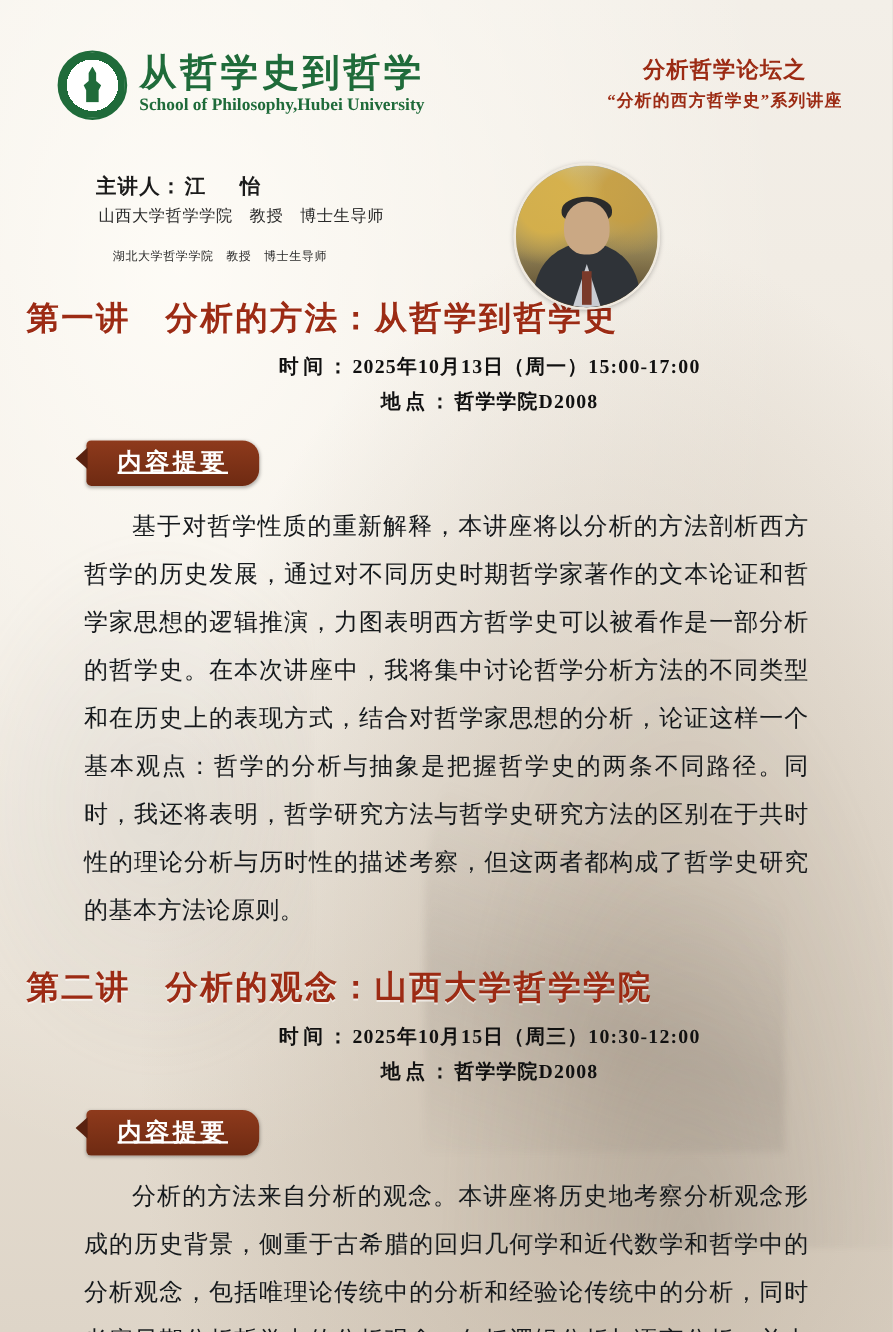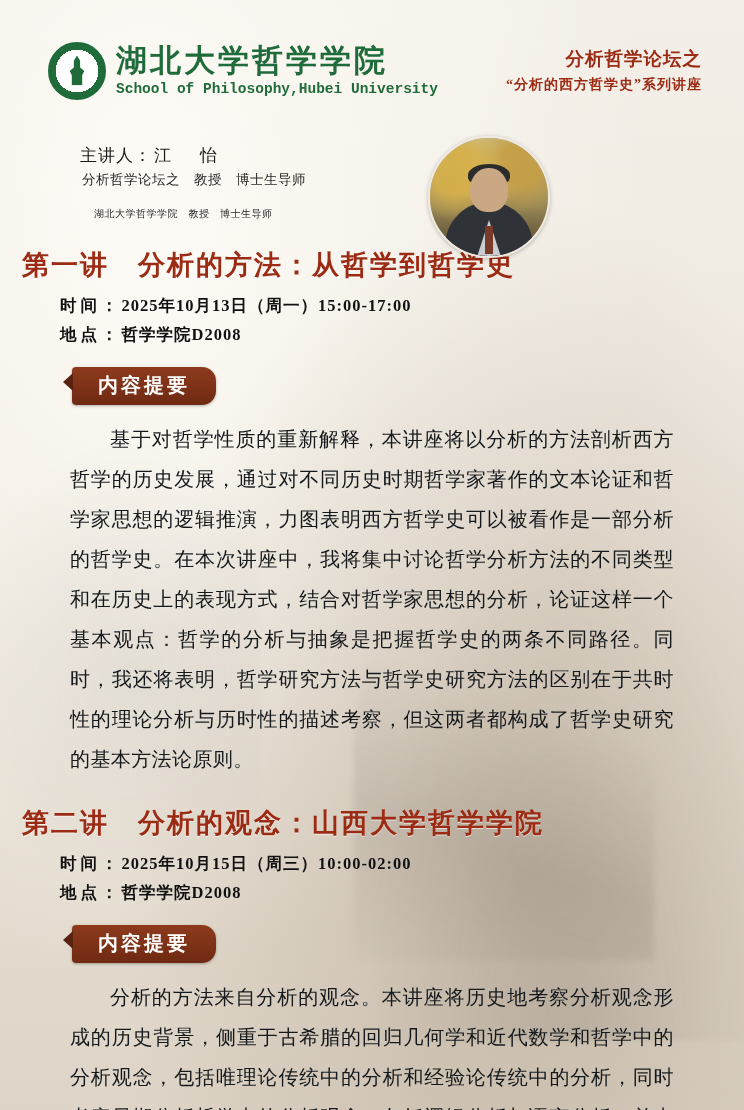--- a/index.html
+++ b/index.html
@@ -58,39 +58,39 @@
     width:26px;height:30px;transform:translate(-50%,-52%);
     background:#1f6b3a;
     clip-path:polygon(50% 0%,62% 18%,62% 40%,78% 52%,70% 66%,70% 100%,30% 100%,30% 66%,22% 52%,38% 40%,38% 18%);
   }
   .cn-name{
     font-family:"Liberation Serif", serif;
     font-size:31px;font-weight:bold;color:#1f6b3a;letter-spacing:3px;
     line-height:1.05;
   }
   .en-name{
-    font-family:Liberation Mono, monospace;
+    font-family:Liberation Serif, serif;
     font-size:14.5px;font-weight:bold;color:#1f6b3a;letter-spacing:0px;
     margin-top:3px;
   }
-  .header-right{text-align:right;padding-top:4px;}
+  .header-right{text-align:center;padding-top:4px;}
   .hr-line1{
     font-size:18.5px;font-weight:bold;color:#9c2b14;letter-spacing:1px;line-height:1.5;
   }
   .hr-line2{
     font-size:14px;font-weight:bold;color:#9c2b14;letter-spacing:1px;line-height:1.5;
   }
 
   
   .speakers{
     position:relative;
     margin:22px 0 0 58px;
     width:440px;
   }
-  .sp-row{font-size:17px;font-weight:normal;color:#1b1b1b;letter-spacing:1px;margin-top:44px;}
+  .sp-row{font-size:17px;font-weight:bold;color:#1b1b1b;letter-spacing:1px;margin-top:44px;}
   .sp-name{margin-left:2px;letter-spacing:6px;}
   .sp-sub{font-size:13.5px;color:#2a2a2a;margin:4px 0 0 2px;letter-spacing:0.5px;}
   .sp-gap{height:14px;}
   .sp-sub2{font-size:10px;color:#2a2a2a;margin:4px 0 0 14px;letter-spacing:0.5px;}
 
   .portrait{
     position:absolute;right:-30px;top:-8px;
     width:118px;height:118px;border-radius:50%;
     overflow:hidden;border:2px solid #efe9df;
     box-shadow:0 1px 4px rgba(0,0,0,0.25);
@@ -131,36 +131,37 @@
     width:8px;height:28px;background:#7a3a2a;
   }
 
   
   .lecture-title{
     font-size:27px;font-weight:bold;color:#9c2b14;
     letter-spacing:2px;
     margin:26px 0 12px 0;
     text-shadow:0 1px 0 rgba(255,255,255,0.6);
   }
-  .meta{margin-left:38px;}
+  .meta{margin-left:72px;text-align:center;}
   .meta-row{
     font-size:16.5px;font-weight:bold;color:#111;letter-spacing:1px;
     margin-bottom:7px;
   }
   .meta-row .lbl{letter-spacing:4px;}
 
   
   .ribbon{
     position:relative;display:inline-block;
     margin:14px 0 6px 50px;
     padding:5px 26px 6px 26px;
     background:linear-gradient(180deg,#8e3a1c 0%,#6e2a12 100%);
     color:#fff;font-size:20px;font-weight:bold;letter-spacing:3px;
     border-radius:4px 14px 14px 4px;
     box-shadow:0 1px 3px rgba(0,0,0,0.3);
+    text-decoration:underline;
   }
   .ribbon:before{
     content:"";position:absolute;left:-9px;top:6px;
     border-top:9px solid transparent;border-bottom:9px solid transparent;
     border-right:10px solid #5a2210;
   }
   .ribbon.big{font-size:21px;padding:6px 24px 7px 24px;}
 
   .para{
     margin:8px 48px 0 48px;
@@ -176,35 +177,35 @@
   <div class="ink1"></div>
   <div class="ink2"></div>
   <div class="ink3"></div>
 
   <div class="content">
 
     <div class="header">
       <div class="logo-block">
         <div class="seal"></div>
         <div>
-          <div class="cn-name">湖北大学哲学学院</div>
+          <div class="cn-name">从哲学史到哲学</div>
           <div class="en-name">School of Philosophy,Hubei University</div>
         </div>
       </div>
       <div class="header-right">
         <div class="hr-line1">分析哲学论坛之</div>
         <div class="hr-line2">“分析的西方哲学史”系列讲座</div>
       </div>
     </div>
 
     <div class="speakers">
       <div class="sp-row">
         <span>主讲人：</span><span class="sp-name">江　怡</span>
       </div>
-      <div class="sp-sub">分析哲学论坛之　教授　博士生导师</div>
+      <div class="sp-sub">山西大学哲学学院　教授　博士生导师</div>
       <div class="sp-gap"></div>
       <div class="sp-sub2">湖北大学哲学学院　教授　博士生导师</div>
 
       <div class="portrait">
         <div class="trees"></div>
         <div class="body"></div>
         <div class="shirt"></div>
         <div class="tie"></div>
         <div class="hair"></div>
         <div class="head"></div>
@@ -222,21 +223,21 @@
         </div>
       </div>
       <div class="ribbon">内容提要</div>
       <div class="para">基于对哲学性质的重新解释，本讲座将以分析的方法剖析西方哲学的历史发展，通过对不同历史时期哲学家著作的文本论证和哲学家思想的逻辑推演，力图表明西方哲学史可以被看作是一部分析的哲学史。在本次讲座中，我将集中讨论哲学分析方法的不同类型和在历史上的表现方式，结合对哲学家思想的分析，论证这样一个基本观点：哲学的分析与抽象是把握哲学史的两条不同路径。同时，我还将表明，哲学研究方法与哲学史研究方法的区别在于共时性的理论分析与历时性的描述考察，但这两者都构成了哲学史研究的基本方法论原则。</div>
     </div>
 
     <div>
       <div class="lecture-title">第二讲　分析的观念：山西大学哲学学院</div>
       <div class="meta">
         <div class="meta-row">
-          <span class="lbl">时间：</span><span>2025年10月15日（周三）10:00-02:00</span>
+          <span class="lbl">时间：</span><span>2025年10月15日（周三）10:30-12:00</span>
         </div>
         <div class="meta-row">
           <span class="lbl">地点：</span><span>哲学学院D2008</span>
         </div>
       </div>
       <div class="ribbon">内容提要</div>
       <div class="para">分析的方法来自分析的观念。本讲座将历史地考察分析观念形成的历史背景，侧重于古希腊的回归几何学和近代数学和哲学中的分析观念，包括唯理论传统中的分析和经验论传统中的分析，同时考察早期分析哲学中的分析观念，包括逻辑分析与语言分析，并由此引出解释性分析与转换式分析、概念分析与关联式分析、逻辑分析与概念分析、部分论分析与整体论分析、广义的分析与狭义的分析的区分和联系，由此表明分析观念在西方哲学史上的不同含义。在本次讲座中，我将提出这样一些基本判断：分析不是一种认识方法，而是确定知识有效性的论证方法；分析本身不是形而上学，但对探讨形而上学问题具有方法论作用；分析不是一种哲学理论，但却是一切哲学理论得以确立的必要工具。</div>
     </div>
 
     <div>

